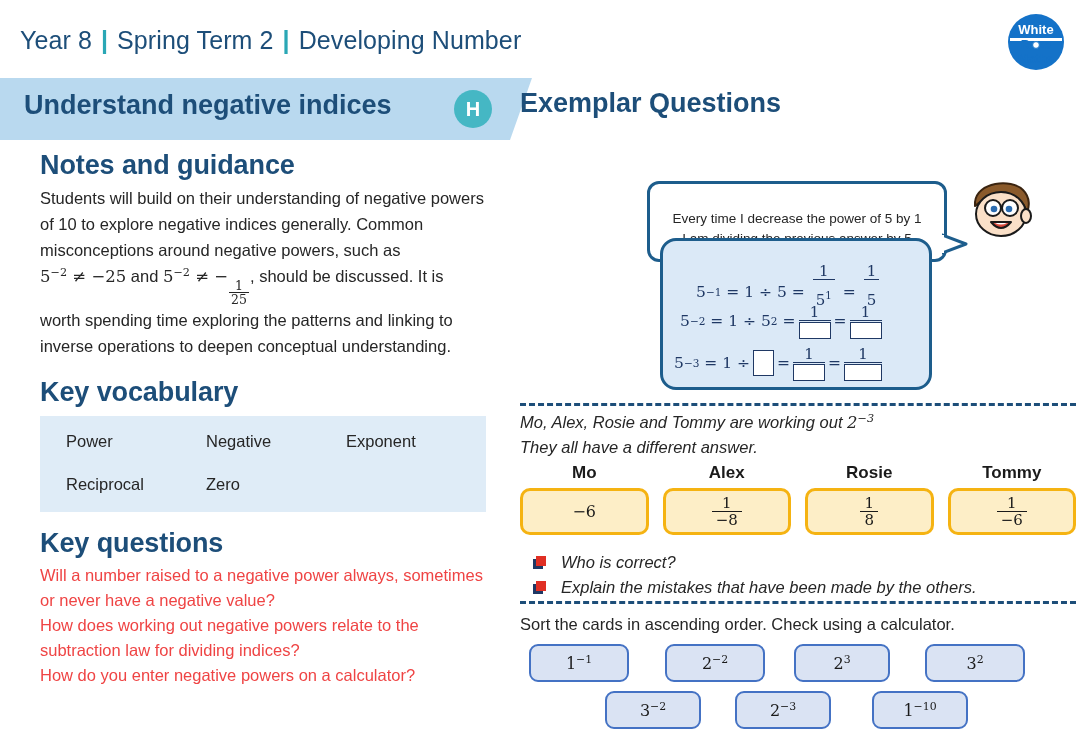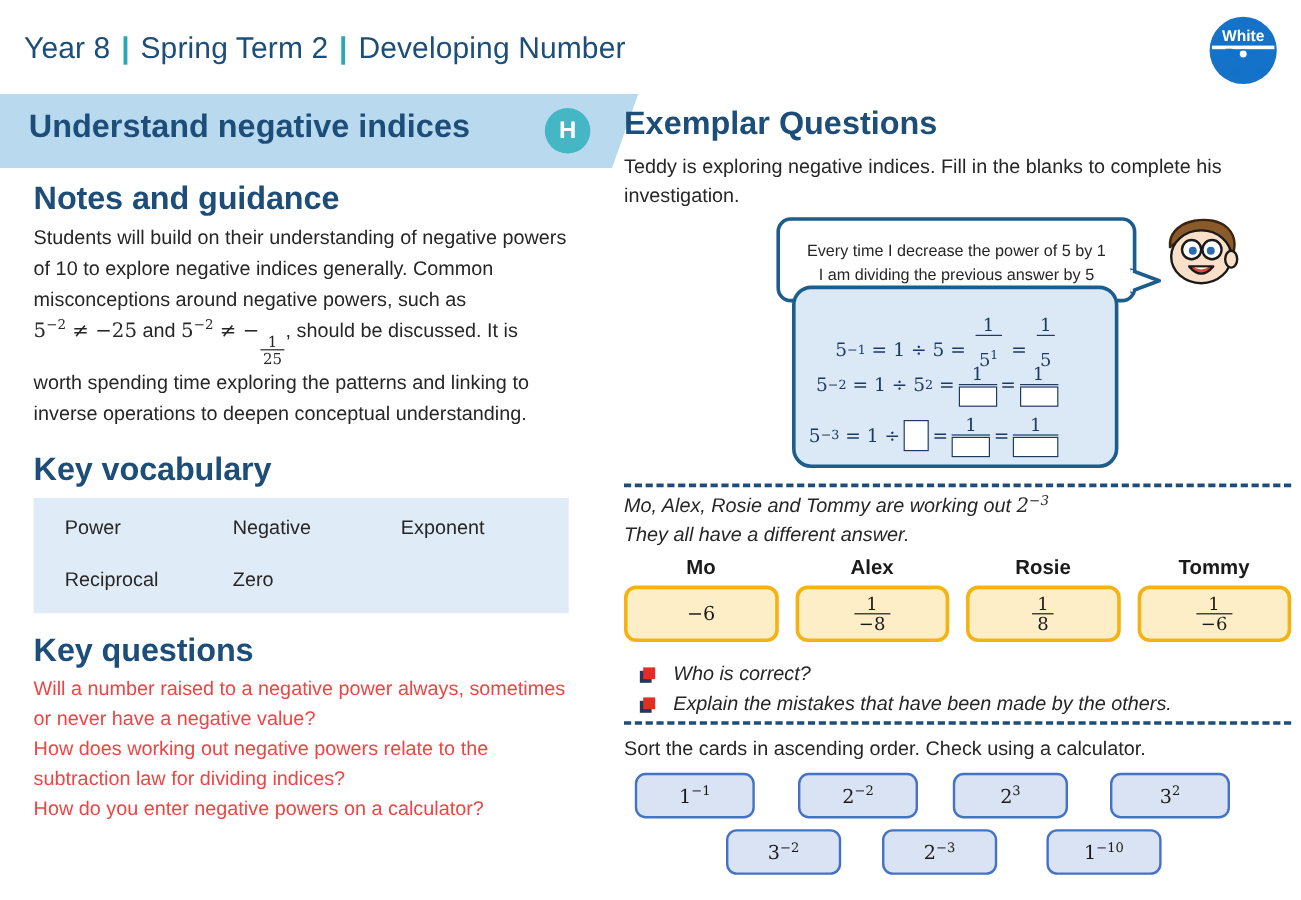--- a/index.html
+++ b/index.html
@@ -34,21 +34,21 @@
     position:absolute;left:24px;top:90px;
     font-size:27px;font-weight:bold;color:#1d4e79;white-space:nowrap;
   }
   .h-badge{
     position:absolute;left:454px;top:90px;width:38px;height:38px;border-radius:50%;
     background:#45b7c4;color:#ffffff;font-size:20px;font-weight:bold;
     display:flex;align-items:center;justify-content:center;
   }
 
   
-  .left{position:absolute;left:4px;top:150px;width:500px;}
+  .left{position:absolute;left:16px;top:150px;width:500px;}
   h2.sec{
     margin:0 0 4px 24px;font-size:27px;font-weight:bold;color:#1d4e79;
     letter-spacing:-.1px;
   }
   .body-text{
     margin:0 0 0 24px;width:446px;font-size:16.5px;line-height:26px;color:#262626;
   }
   .vocab{
     margin:8px 0 0 24px;width:446px;background:#dfecf7;
     padding:16px 0 18px 0;box-sizing:border-box;
@@ -71,21 +71,21 @@
   .right{position:absolute;left:520px;top:88px;width:556px;}
   h2.exh{
     margin:0;font-size:27px;font-weight:bold;color:#1d4e79;
   }
   .q-intro{margin:8px 0 0 0;font-size:16.5px;line-height:24px;color:#262626;width:548px;}
 
   
   .bubble-wrap{position:absolute;left:127px;top:93px;width:300px;}
   .bubble{
     position:relative;border:3px solid #1d5d8c;border-radius:12px;background:#ffffff;
-    padding:15px 14px 10px 14px;text-align:center;font-size:13.5px;line-height:20px;color:#262626;
+    padding:25px 14px 10px 14px;text-align:center;font-size:13.5px;line-height:20px;color:#262626;
   }
   .bubble .tail{
     position:absolute;right:-24px;bottom:4px;width:26px;height:22px;
   }
   .teddy{position:absolute;left:445px;top:88px;width:72px;height:66px;}
 
   
   .eqbox{
     position:absolute;left:140px;top:150px;width:272px;height:152px;
     background:#dbe9f7;border:3px solid #1d5d8c;border-radius:16px;
@@ -205,21 +205,20 @@
       <h2 class="sec">Key questions</h2>
       <p class="kq-text">Will a number raised to a negative power always, sometimes or never have a negative value?</p>
       <p class="kq-text">How does working out negative powers relate to the subtraction law for dividing indices?</p>
       <p class="kq-text">How do you enter negative powers on a calculator?</p>
     </div>
   </div>
 
   <div class="right">
 
     <h2 class="exh">Exemplar Questions</h2>
-    <p class="q-intro">Teddy is exploring negative indices. Fill in the blanks to complete his investigation.</p>
 
     <div class="bubble-wrap">
       <div class="bubble">
         <div>Every time I decrease the power of 5 by 1</div>
         <div>I am dividing the previous answer by 5</div>
         <svg class="tail" viewBox="0 0 26 22" aria-hidden="true">
           <path d="M0 2 L24 11 L0 20" fill="#ffffff" stroke="#1d5d8c" stroke-width="3" stroke-linejoin="round" stroke-linecap="round"></path>
           <rect x="-4" y="2" width="6" height="18" fill="#ffffff"></rect>
         </svg>
       </div>

